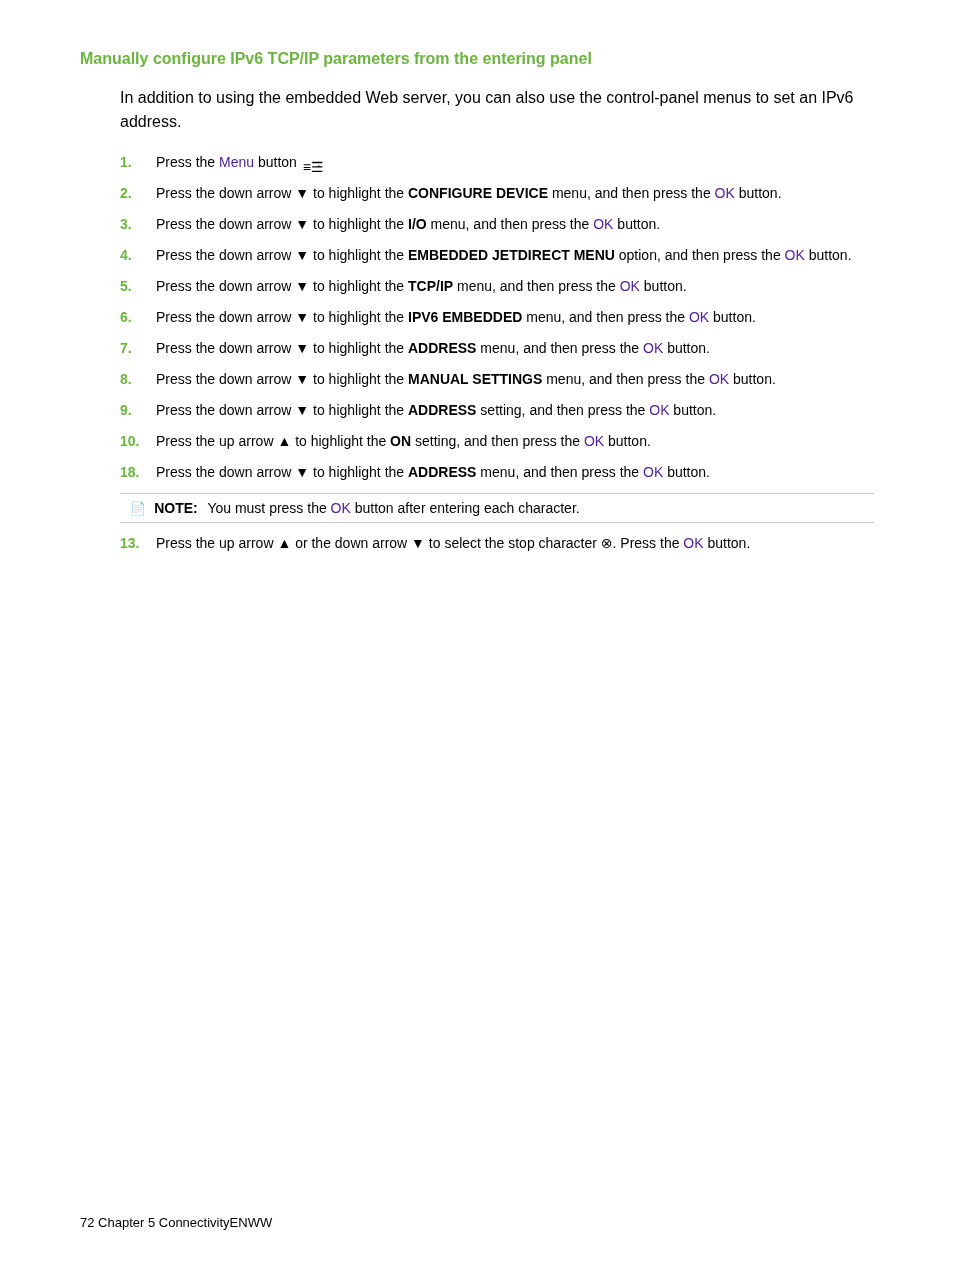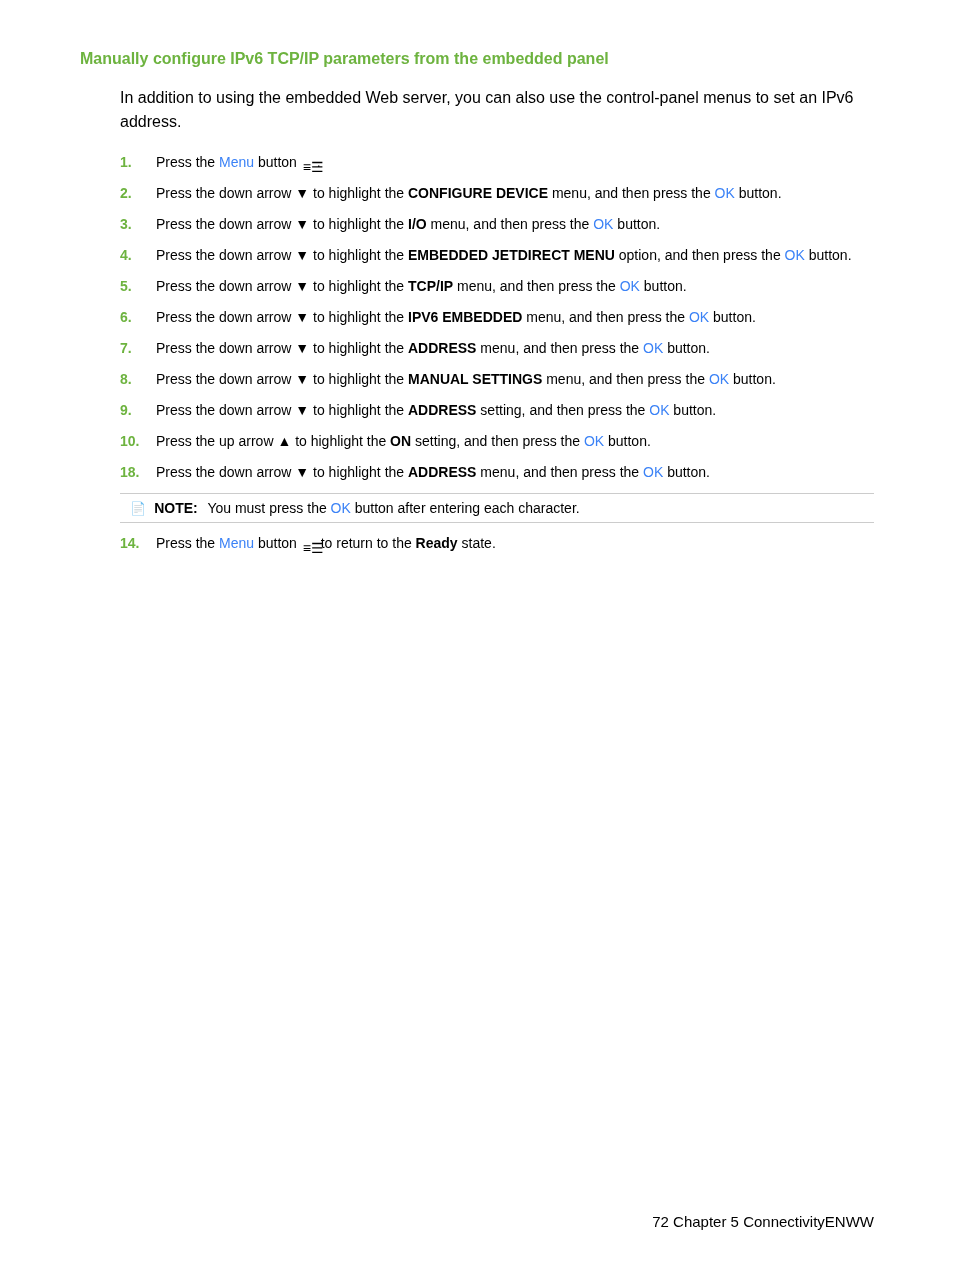--- a/index.html
+++ b/index.html
@@ -49,21 +49,21 @@
     ol.steps li .step-num {
       color: #6db33f;
       font-weight: bold;
       min-width: 36px;
       font-size: 14px;
     }
     ol.steps li .step-content {
       flex: 1;
     }
     .green {
-      color: #3b82f6;
+      color: #4c1d95;
     }
     .note-box {
       border-top: 1px solid #ccc;
       border-bottom: 1px solid #ccc;
       padding: 6px 10px;
       margin: 8px 0 10px 0;
       display: flex;
       align-items: flex-start;
       gap: 8px;
       font-size: 14px;
@@ -79,22 +79,22 @@
       font-weight: bold;
       margin-right: 6px;
       text-align: center;
     }
     .footer {
       position: absolute;
       bottom: 40px;
       left: 80px;
       right: 80px;
       display: flex;
-      justify-content: flex-end;
-      font-size: 15px;
+      justify-content: flex-start;
+      font-size: 13px;
       color: #000;
     }
     .menu-icon {
       display: inline-block;
       width: 14px;
       height: 12px;
       vertical-align: middle;
       position: relative;
       margin-left: 2px;
     }
@@ -102,21 +102,21 @@
       content: '≡';
       font-size: 14px;
       line-height: 1;
     }
   </style>
 </head>
 <body>
 
 <div class="page">
 
-  <h1 class="section-title">Manually configure IPv6 TCP/IP parameters from the embedded panel</h1>
+  <h1 class="section-title">Manually configure IPv6 TCP/IP parameters from the entering panel</h1>
 
   <p class="intro-text">In addition to using the embedded Web server, you can also use the control-panel menus to set an IPv6 address.</p>
 
   <ol class="steps">
 
     <li>
       <span class="step-num">1.</span>
       <span class="step-content">
         Press the <span class="green">Menu</span> button <span class="menu-icon">☰</span>.
       </span>
@@ -198,27 +198,27 @@
   <div class="note-box" style="margin-left: 40px;">
     <span class="note-icon">📄</span>
     <span>
       <span class="note-label">NOTE:</span>
       You must press the <span class="green">OK</span> button after entering each character.
     </span>
   </div>
 
   <ol class="steps">
 
-
-    <li>
-      <span class="step-num">14.</span>
-      <span class="step-content">
-        Press the <span class="green">Menu</span> button <span class="menu-icon">☰</span> to return to the <strong>Ready</strong> state.
-      </span>
-    </li>
+    <li>
+      <span class="step-num">13.</span>
+      <span class="step-content">
+        Press the up arrow ▲ or the down arrow ▼ to select the stop character ⊗. Press the <span class="green">OK</span> button.
+      </span>
+    </li>
+
 
   </ol>
 
   <div class="footer">
     <span>72    Chapter 5   Connectivity</span>
     <span>ENWW</span>
   </div>
 
 </div>
 

